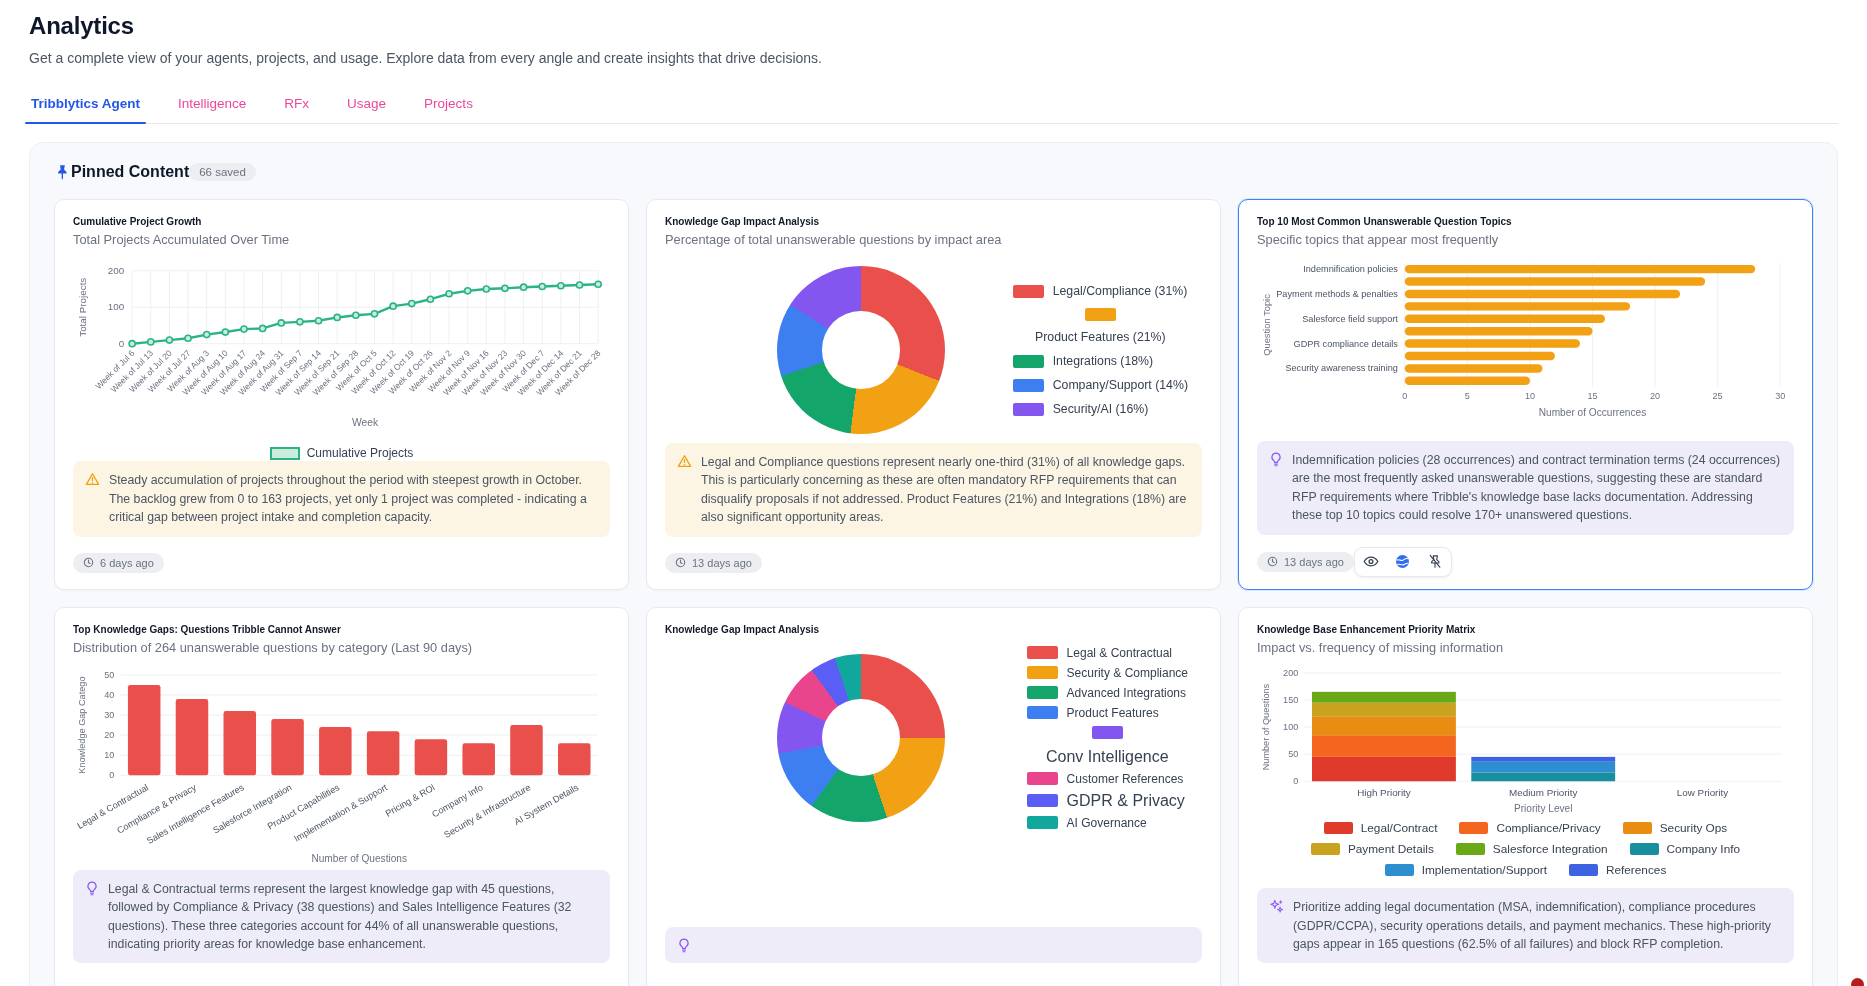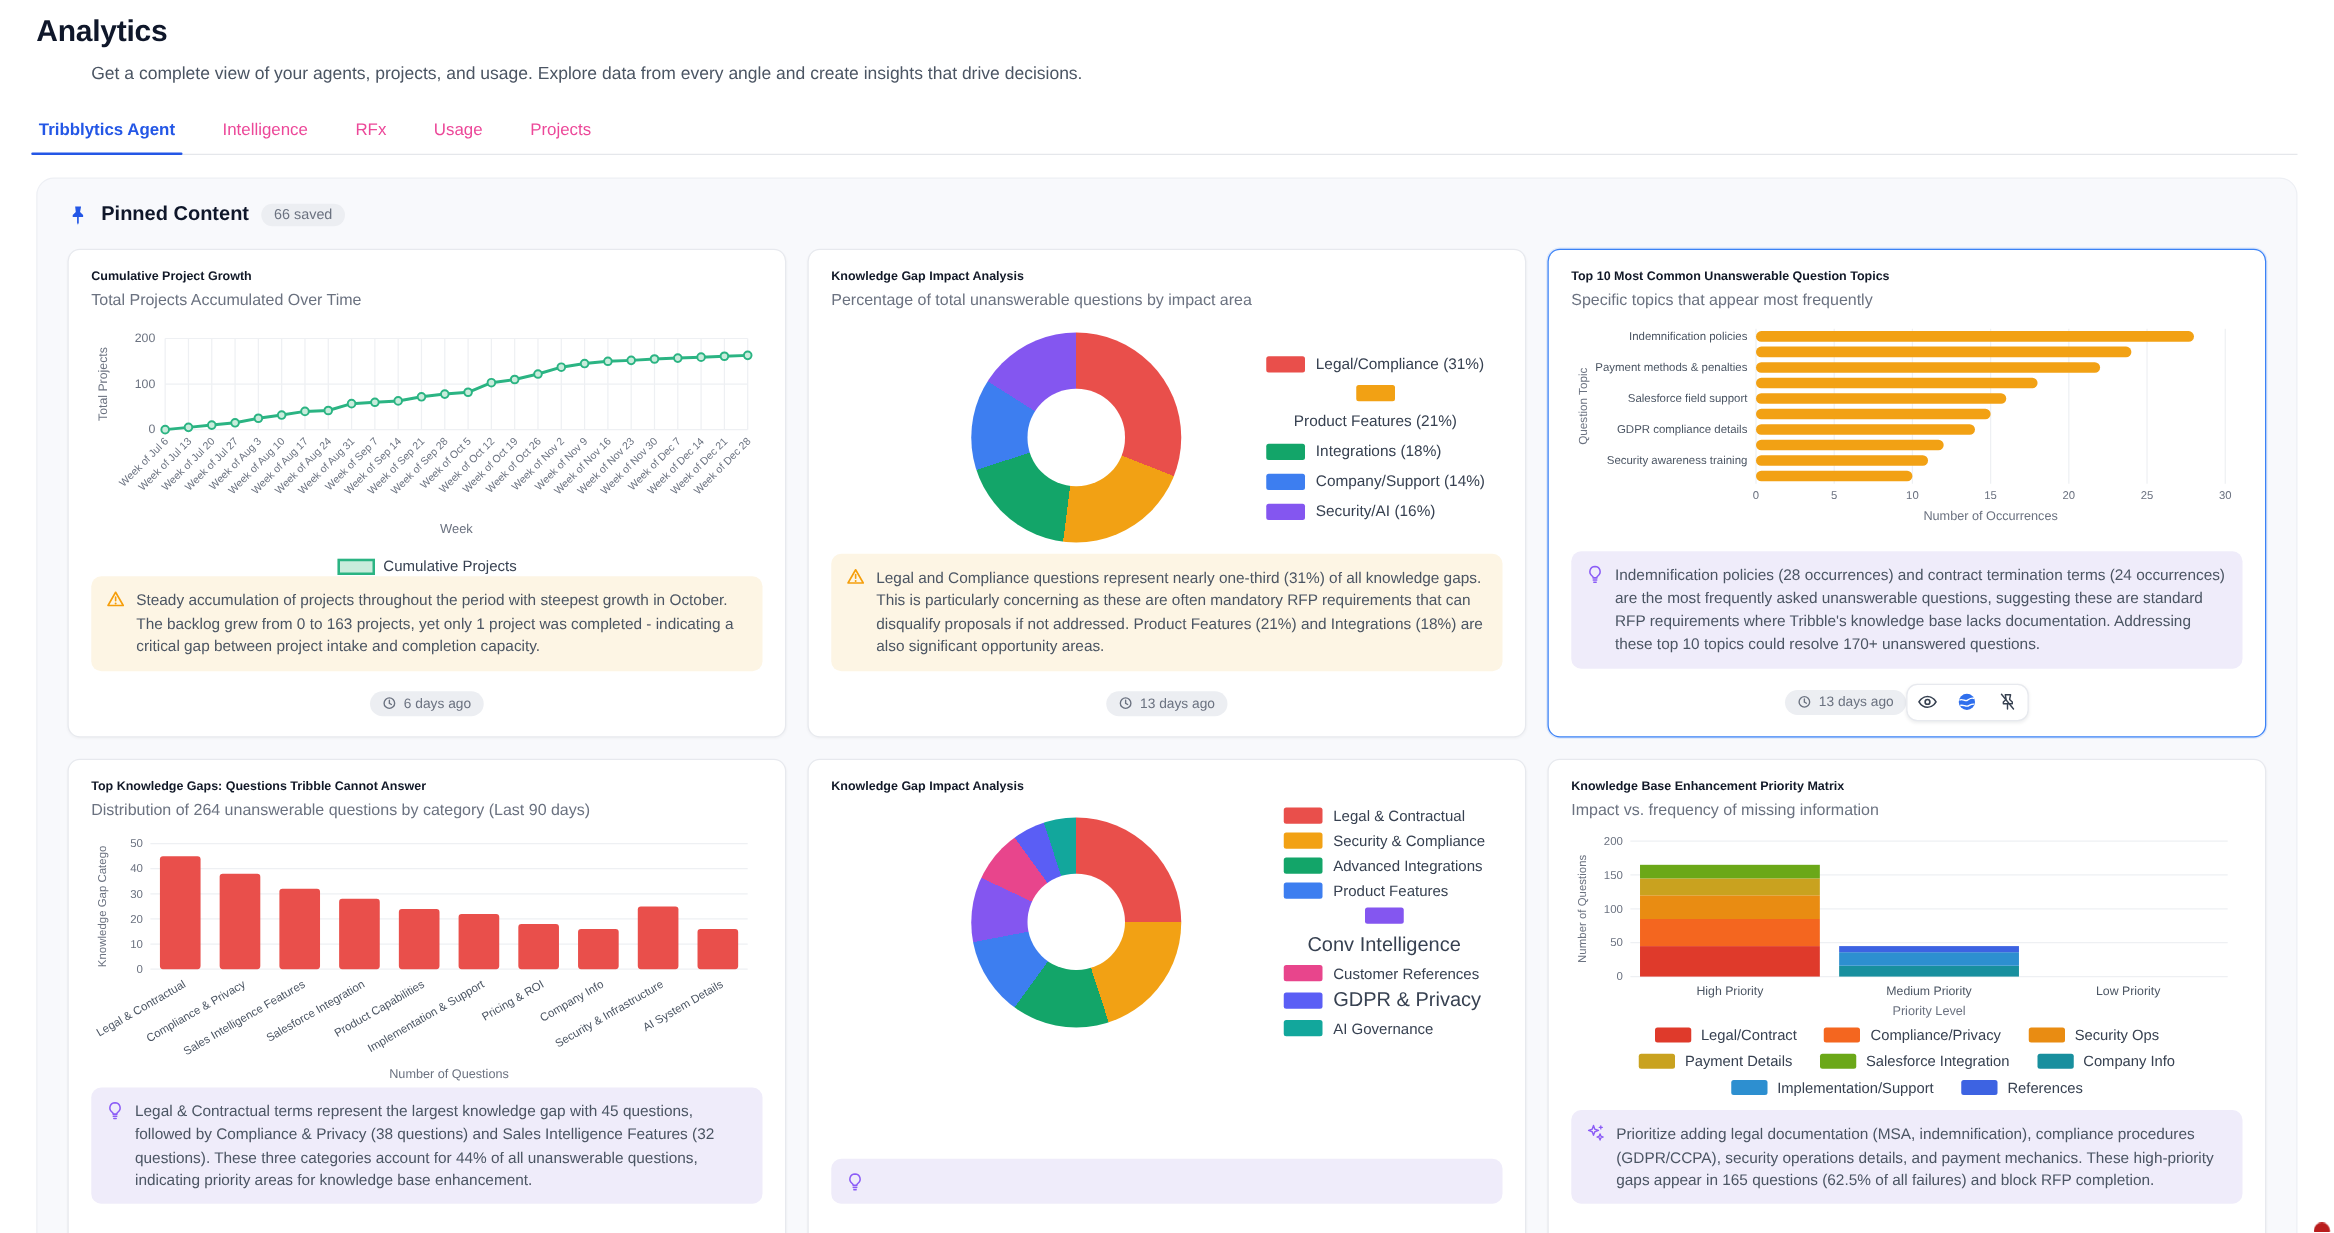--- a/index.html
+++ b/index.html
@@ -1,31 +1,31 @@
 <!DOCTYPE html>
 <html><head>
 <meta charset="utf-8">
 <style>
   * { box-sizing: border-box; margin: 0; padding: 0; }
   html,body { background:#fff; font-family:"Liberation Sans", sans-serif; color:#111827; }
   .page { width:1867px; min-height:986px; background:#fff; padding:12px 29px 8px 29px; position:relative; }
 
   
   .h1 { font-size:24px; font-weight:700; color:#0f172a; letter-spacing:-0.2px; }
-  .subtitle { font-size:14px; color:#4b5563; margin-top:10px;margin-left:44px; }
+  .subtitle { font-size:14px; color:#4b5563; margin-top:10px; }
 
   
   .tabbar { display:flex; gap:34px; margin-top:22px; border-bottom:1px solid #e5e7eb; }
   .tab { font-size:13.5px; color:#ec4899; padding:8px 2px 12px 2px; cursor:pointer; position:relative; }
   .tab.active { color:#2457e6; font-weight:700; }
   .tab.active::after { content:""; position:absolute; left:-4px; right:-4px; bottom:-1px; height:2.5px; background:#2457e6; border-radius:2px; }
 
   
   .pinned { margin-top:18px; background:#f8f9fc; border:1px solid #edeff4; border-radius:14px; padding:20px 24px 16px 24px; }
-  .pinned-head { display:flex; align-items:center; gap:10px; margin-bottom:18px; }
+  .pinned-head { display:flex; align-items:center; gap:0; margin-bottom:18px; }
   .pinned-title { font-size:16px; font-weight:700; color:#0f172a; }
   .badge { background:#eceef2; color:#6b7280; font-size:11.5px; padding:3px 10px; border-radius:999px; }
 
   .grid { display:grid; grid-template-columns:repeat(3,1fr); gap:17px; }
   .card { background:#fff; border:1px solid #e7e9ee; border-radius:10px; padding:16px 18px 12px 18px; display:flex; flex-direction:column; box-shadow:0 1px 2px rgba(16,24,40,.03); }
   .card.selected { border:1.5px solid #3b82f6; box-shadow:0 0 0 1px rgba(59,130,246,.15); }
   .card h3 { font-size:10px; font-weight:700; color:#111827; }
   .card-sub { font-size:12.8px; color:#6b7280; margin-top:5px; }
   .chart { margin-top:10px; }
   svg { display:block; }
@@ -43,21 +43,21 @@
 
   .stack-legend { display:flex; flex-wrap:wrap; justify-content:center; column-gap:22px; row-gap:7px; margin-top:6px; max-width:500px; margin-left:auto; margin-right:auto; }
   .sl-item { display:flex; align-items:center; gap:8px; font-size:11.8px; color:#374151; }
   .sl-swatch { width:29px; height:12px; border-radius:2px; }
 
   .ann { margin-top:auto; border-radius:8px; padding:10px 12px; display:flex; gap:9px; font-size:12.3px; line-height:1.5; color:#4b5563; }
   .ann.warn { background:#fdf5e4; }
   .ann.insight { background:#efecfa; }
   .ann .icon { flex:0 0 auto; margin-top:1px; }
 
-  .foot { display:flex; align-items:center; justify-content:center; margin-top:12px; min-height:28px; }
+  .foot { display:flex; align-items:center; justify-content:flex-start; margin-top:12px; min-height:28px; }
   .time-badge { display:inline-flex; align-items:center; gap:6px; background:#eceef2; border-radius:999px; padding:4px 10px; font-size:11px; color:#6b7280; }
   .actions { display:flex; gap:4px; background:#fff; border:1px solid #e7e9ee; border-radius:9px; padding:2px; box-shadow:0 1px 3px rgba(16,24,40,.08); }
   .act-btn { width:28px; height:24px; display:flex; align-items:center; justify-content:center; border:none; background:transparent; border-radius:6px; cursor:pointer; }
 
   .floating-dot { position:fixed; right:3px; bottom:-5px; width:13px; height:13px; border-radius:50%; background:#b91c1c; }
 </style>
 </head>
 <body>
 
 <div class="page">

